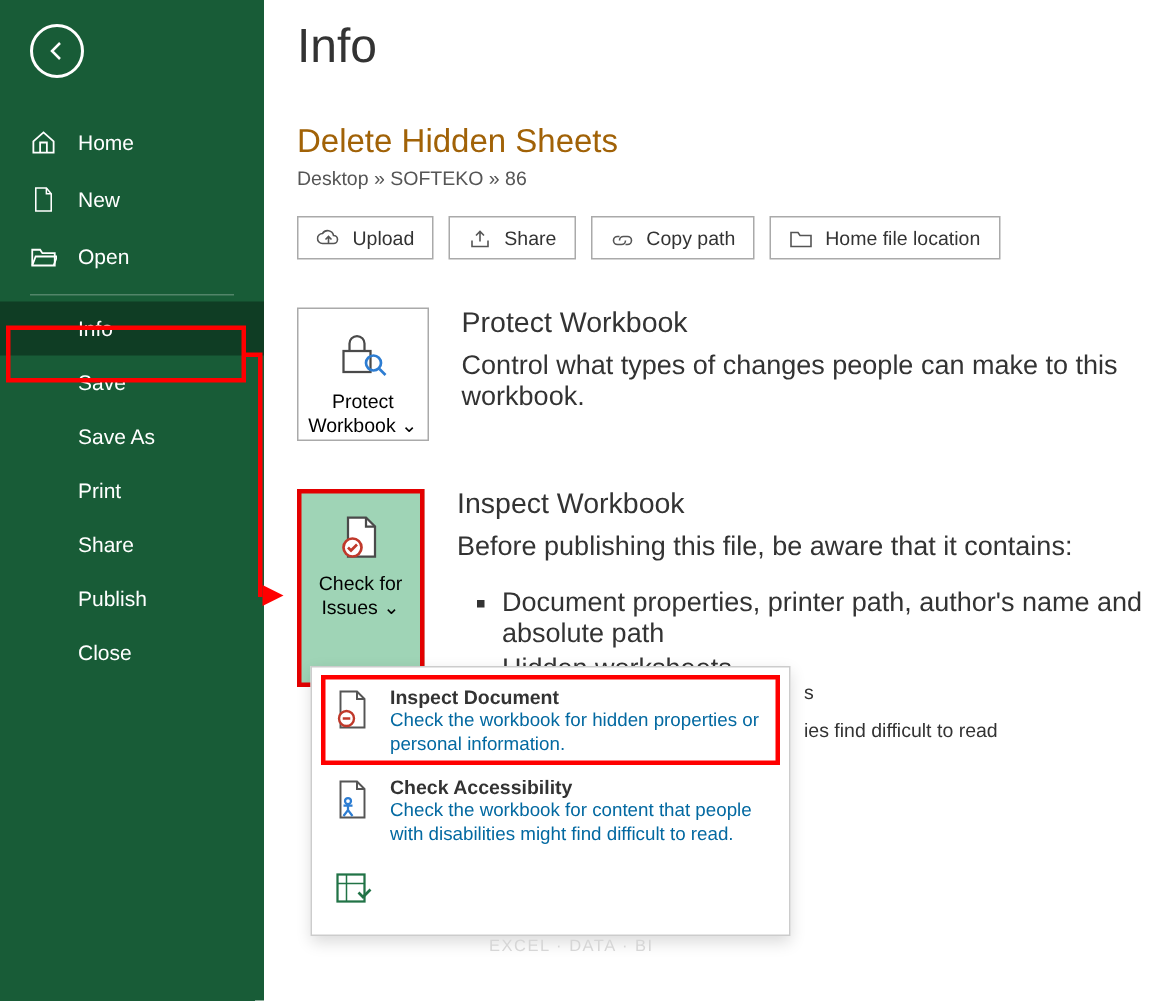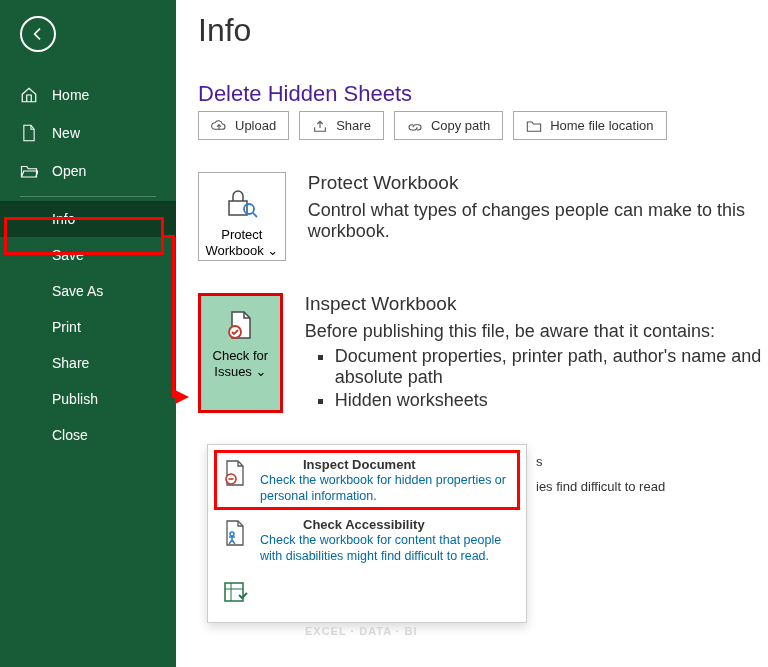--- a/index.html
+++ b/index.html
@@ -84,21 +84,21 @@
     left: 198px; top: 12px;
     right: 0; bottom: 0;
   }
   h1.page-title {
     font-size: 32px;
     font-weight: 400;
     color: #333;
     margin-bottom: 32px;
   }
   .doc-title {
-    color: #4c1d95;
+    color: #a16207;
     font-size: 22px;
     font-weight: 400;
     margin-bottom: 4px;
   }
   .breadcrumb {
     font-size: 13px;
     color: #555;
     margin-bottom: 18px;
   }
   .action-row {
@@ -143,21 +143,21 @@
   .sec-body h2 {
     font-size: 19px;
     font-weight: 400;
     color: #333;
     margin-bottom: 6px;
   }
   .sec-body p, .sec-body li {
     font-size: 18px;
     color: #333;
   }
-  .sec-body ul { padding-left: 30px; margin-top: 4px; }
+  .sec-body ul { padding-left: 30px; margin-top: 16px; }
   .sec-body li { list-style: square; margin-bottom: 2px; }
   .popup {
     position: absolute;
     left: 207px;
     top: 444px;
     width: 320px;
     background: #fff;
     border: 1px solid #ccc;
     box-shadow: 0 4px 10px rgba(0,0,0,0.15);
     padding: 6px 0;
@@ -166,21 +166,20 @@
     display: flex;
     gap: 12px;
     padding: 6px 14px;
     cursor: pointer;
   }
   .popup-item .ico { width: 26px; flex-shrink: 0; margin-top: 2px; }
   .popup-item .txt strong {
     font-size: 13px;
     color: #333;
     display: block;
-    margin-left: 43px;
   }
   .popup-item .txt span {
     font-size: 12.5px;
     color: #0369a1;
     line-height: 1.3;
     display: block;
   }
   .popup-red {
     position: absolute;
     left: 214px; top: 450px;
@@ -191,25 +190,25 @@
   .extra-text {
     position: absolute;
     left: 536px;
     font-size: 13px;
     color: #333;
   }
   .et1 { top: 454px; }
   .et2 { top: 479px; }
   .watermark {
     position: absolute;
-    left: 305px; top: 625px;
+    left: 326px; top: 625px;
     font-size: 11px;
     color: #d6d6d6;
     letter-spacing: 1px;
-    font-weight: 700;
+    font-weight: 400;
   }
 </style>
 </head>
 <body>
 
 <div class="sidebar">
   <div class="back-btn">
     <svg viewBox="0 0 24 24" fill="none" stroke="#fff" stroke-width="2.5">
       <path d="M15 4l-8 8 8 8"></path>
     </svg>
@@ -269,20 +268,21 @@
 </div>
 
 <div class="red-box-info"></div>
 <div class="red-arrow-h"></div>
 <div class="red-arrow-v"></div>
 <div class="red-arrow-head"></div>
 
 <div class="content">
   <h1 class="page-title">Info</h1>
   <div class="doc-title">Delete Hidden Sheets</div>
+  <div class="breadcrumb">Desktop » SOFTEKO » 86</div>
 
   <div class="action-row">
     <div class="action-btn">
       <svg viewBox="0 0 24 20" fill="none" stroke="#555" stroke-width="1.6">
           <path d="M6 15a5 5 0 010-10 6 6 0 0111 2 4 4 0 010 8H6z"></path>
           <path d="M12 15V8m-3 3l3-3 3 3"></path>
         </svg>
       <span>Upload</span>
     </div>
     <div class="action-btn">

